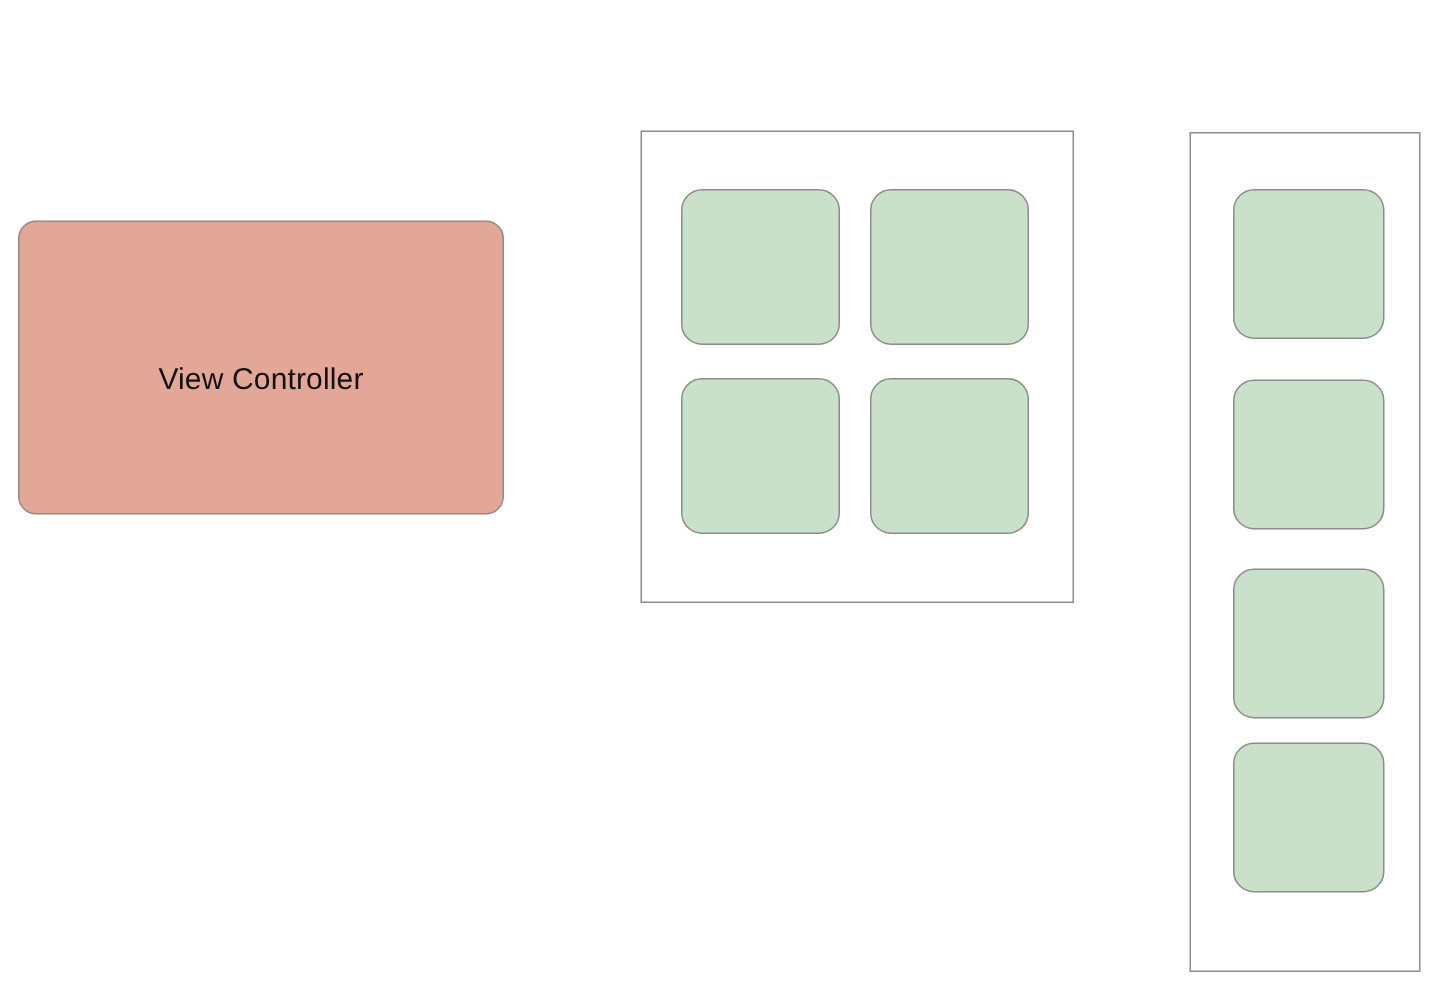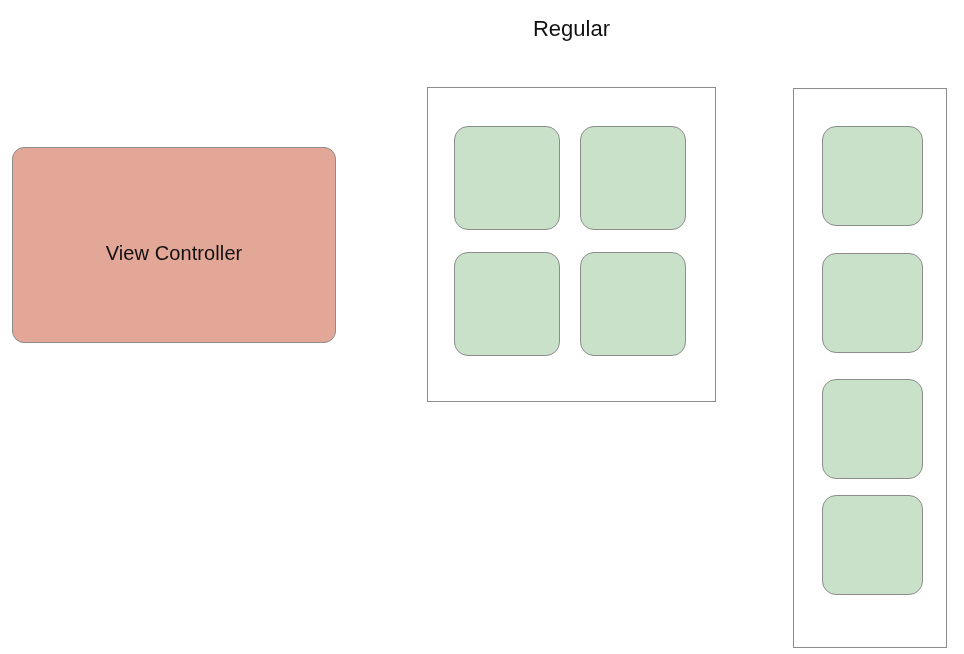--- a/index.html
+++ b/index.html
@@ -114,21 +114,20 @@
 </style>
 </head>
 <body>
 
 <div id="canvas">
 
   <div class="vc-node">
     <span class="vc-label">View Controller</span>
   </div>
 
-  <div class="caption regular">Regular</div>
 
   <div class="container-box regular">
     <div class="cell r0 c0"></div>
     <div class="cell r0 c1"></div>
     <div class="cell r1 c0"></div>
     <div class="cell r1 c1"></div>
   </div>
 
 
   <div class="container-box compact">

